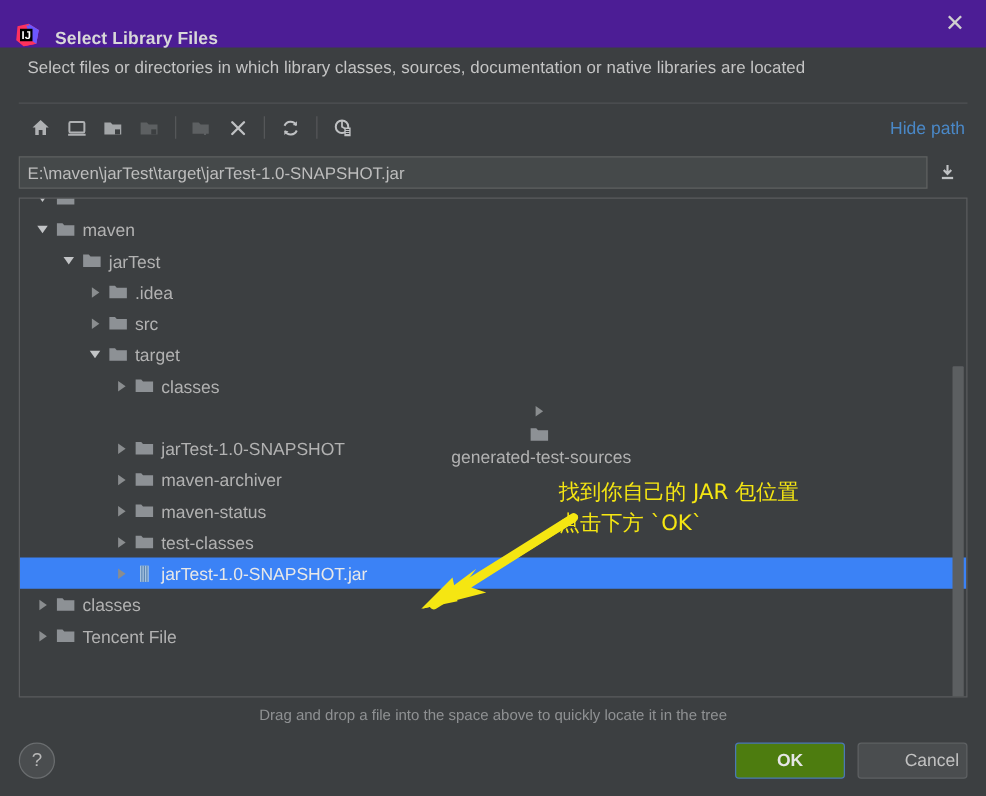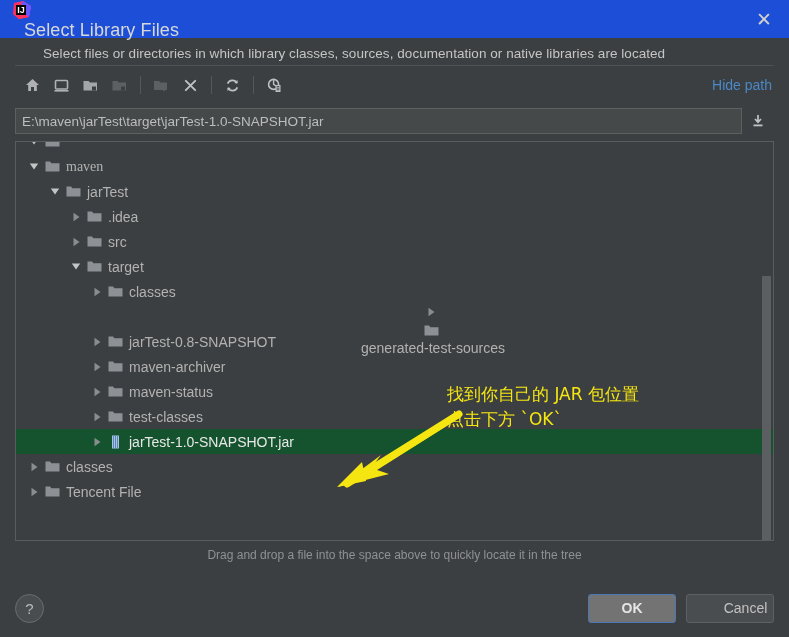--- a/index.html
+++ b/index.html
@@ -14,39 +14,39 @@
     color: #bbbbbb;
     overflow: hidden;
     position: relative;
     -webkit-font-smoothing: antialiased;
   }
 
   
   .titlebar {
     height: 38px;
     display: flex;
-    align-items: flex-start;
+    align-items: flex-end;
     padding: 0 0 0 12px;
-    background: #1d4ed8;
+    background: #4c1d95;
     position: relative;
-    flex-direction: column;
   }
   .ij-logo {
     width: 20px;
     height: 20px;
     flex: 0 0 20px;
     position: relative;
     border-radius: 3px;
     overflow: hidden;
   }
   .title-text {
-    font-size: 18px;
+    font-size: 14px;
     color: #d8d8d8;
     margin-left: 12px;
     letter-spacing: .1px;
+    font-weight: bold;
   }
   .close-btn {
     position: absolute;
     right: 0;
     top: 0;
     width: 50px;
     height: 38px;
     display: flex;
     align-items: center;
     justify-content: center;
@@ -55,26 +55,25 @@
     line-height: 1;
     cursor: default;
   }
 
   
   .description {
     padding: 8px 20px 0 22px;
     font-size: 13.5px;
     color: #c5c5c5;
     letter-spacing: .05px;
-    margin-left: 21px;
   }
 
   
   .toolbar-wrap {
-    margin: 4px 15px 0 15px;
+    margin: 21px 15px 0 15px;
     border-top: 1px solid #4f5254;
     height: 38px;
     display: flex;
     align-items: center;
     position: relative;
   }
   .toolbar {
     display: flex;
     align-items: center;
     height: 100%;
@@ -150,21 +149,21 @@
   .row {
     height: 25px;
     display: flex;
     align-items: center;
     font-size: 14px;
     color: #b2b2b2;
     white-space: nowrap;
     cursor: default;
   }
   .row.selected {
-    background: #14532d;
+    background: #3b82f6;
     color: #e8e8e8;
   }
   .twisty {
     width: 16px;
     flex: 0 0 16px;
     display: flex;
     align-items: center;
     justify-content: center;
   }
   .twisty svg { display: block; }
@@ -225,21 +224,21 @@
     border-radius: 3px;
     font-size: 14px;
     display: flex;
     align-items: center;
     justify-content: center;
     cursor: default;
     box-sizing: border-box;
     margin-left: 10px;
   }
   .btn-ok {
-    background: #737373;
+    background: #4d7c0f;
     border: 1px solid #4a78b5;
     color: #e6e6e6;
     font-weight: bold;
   }
   .btn-cancel {
     background: #4a4d4f;
     border: 1px solid #5e6163;
     color: #c2c2c2;
     padding-left: 31px;
   }
@@ -359,21 +358,21 @@
             <path d="M0.8 1.5 L9.2 1.5 L5 7.5 Z" fill="#c2c4c6"></path>
           </svg>
         </span>
         <span class="folder-ico">
           <svg width="15" height="13" viewBox="0 0 15 13">
             <path d="M0.5 1.5 L5 1.5 L6.4 3.2 L14.5 3.2 L14.5 11.5 L0.5 11.5 Z" fill="#8d9195"></path>
           </svg>
         </span>
         <span class="row-label"></span>
       </div>
-      <div class="row" style="padding-left: 10px; font-family: Liberation Serif, serif;">
+      <div class="row" style="padding-left: 10px;">
         <span class="twisty">
           <svg width="10" height="9" viewBox="0 0 10 9">
             <path d="M0.8 1.5 L9.2 1.5 L5 7.5 Z" fill="#c2c4c6"></path>
           </svg>
         </span>
         <span class="folder-ico">
           <svg width="15" height="13" viewBox="0 0 15 13">
             <path d="M0.5 1.5 L5 1.5 L6.4 3.2 L14.5 3.2 L14.5 11.5 L0.5 11.5 Z" fill="#8d9195"></path>
           </svg>
         </span>
@@ -461,21 +460,21 @@
         <span class="twisty">
           <svg width="9" height="10" viewBox="0 0 9 10">
             <path d="M1.5 0.8 L7.5 5 L1.5 9.2 Z" fill="#8a8d8f"></path>
           </svg>
         </span>
         <span class="folder-ico">
           <svg width="15" height="13" viewBox="0 0 15 13">
             <path d="M0.5 1.5 L5 1.5 L6.4 3.2 L14.5 3.2 L14.5 11.5 L0.5 11.5 Z" fill="#8d9195"></path>
           </svg>
         </span>
-        <span class="row-label">jarTest-0.8-SNAPSHOT</span>
+        <span class="row-label">jarTest-1.0-SNAPSHOT</span>
       </div>
       <div class="row" style="padding-left: 73px;">
         <span class="twisty">
           <svg width="9" height="10" viewBox="0 0 9 10">
             <path d="M1.5 0.8 L7.5 5 L1.5 9.2 Z" fill="#8a8d8f"></path>
           </svg>
         </span>
         <span class="folder-ico">
           <svg width="15" height="13" viewBox="0 0 15 13">
             <path d="M0.5 1.5 L5 1.5 L6.4 3.2 L14.5 3.2 L14.5 11.5 L0.5 11.5 Z" fill="#8d9195"></path>

